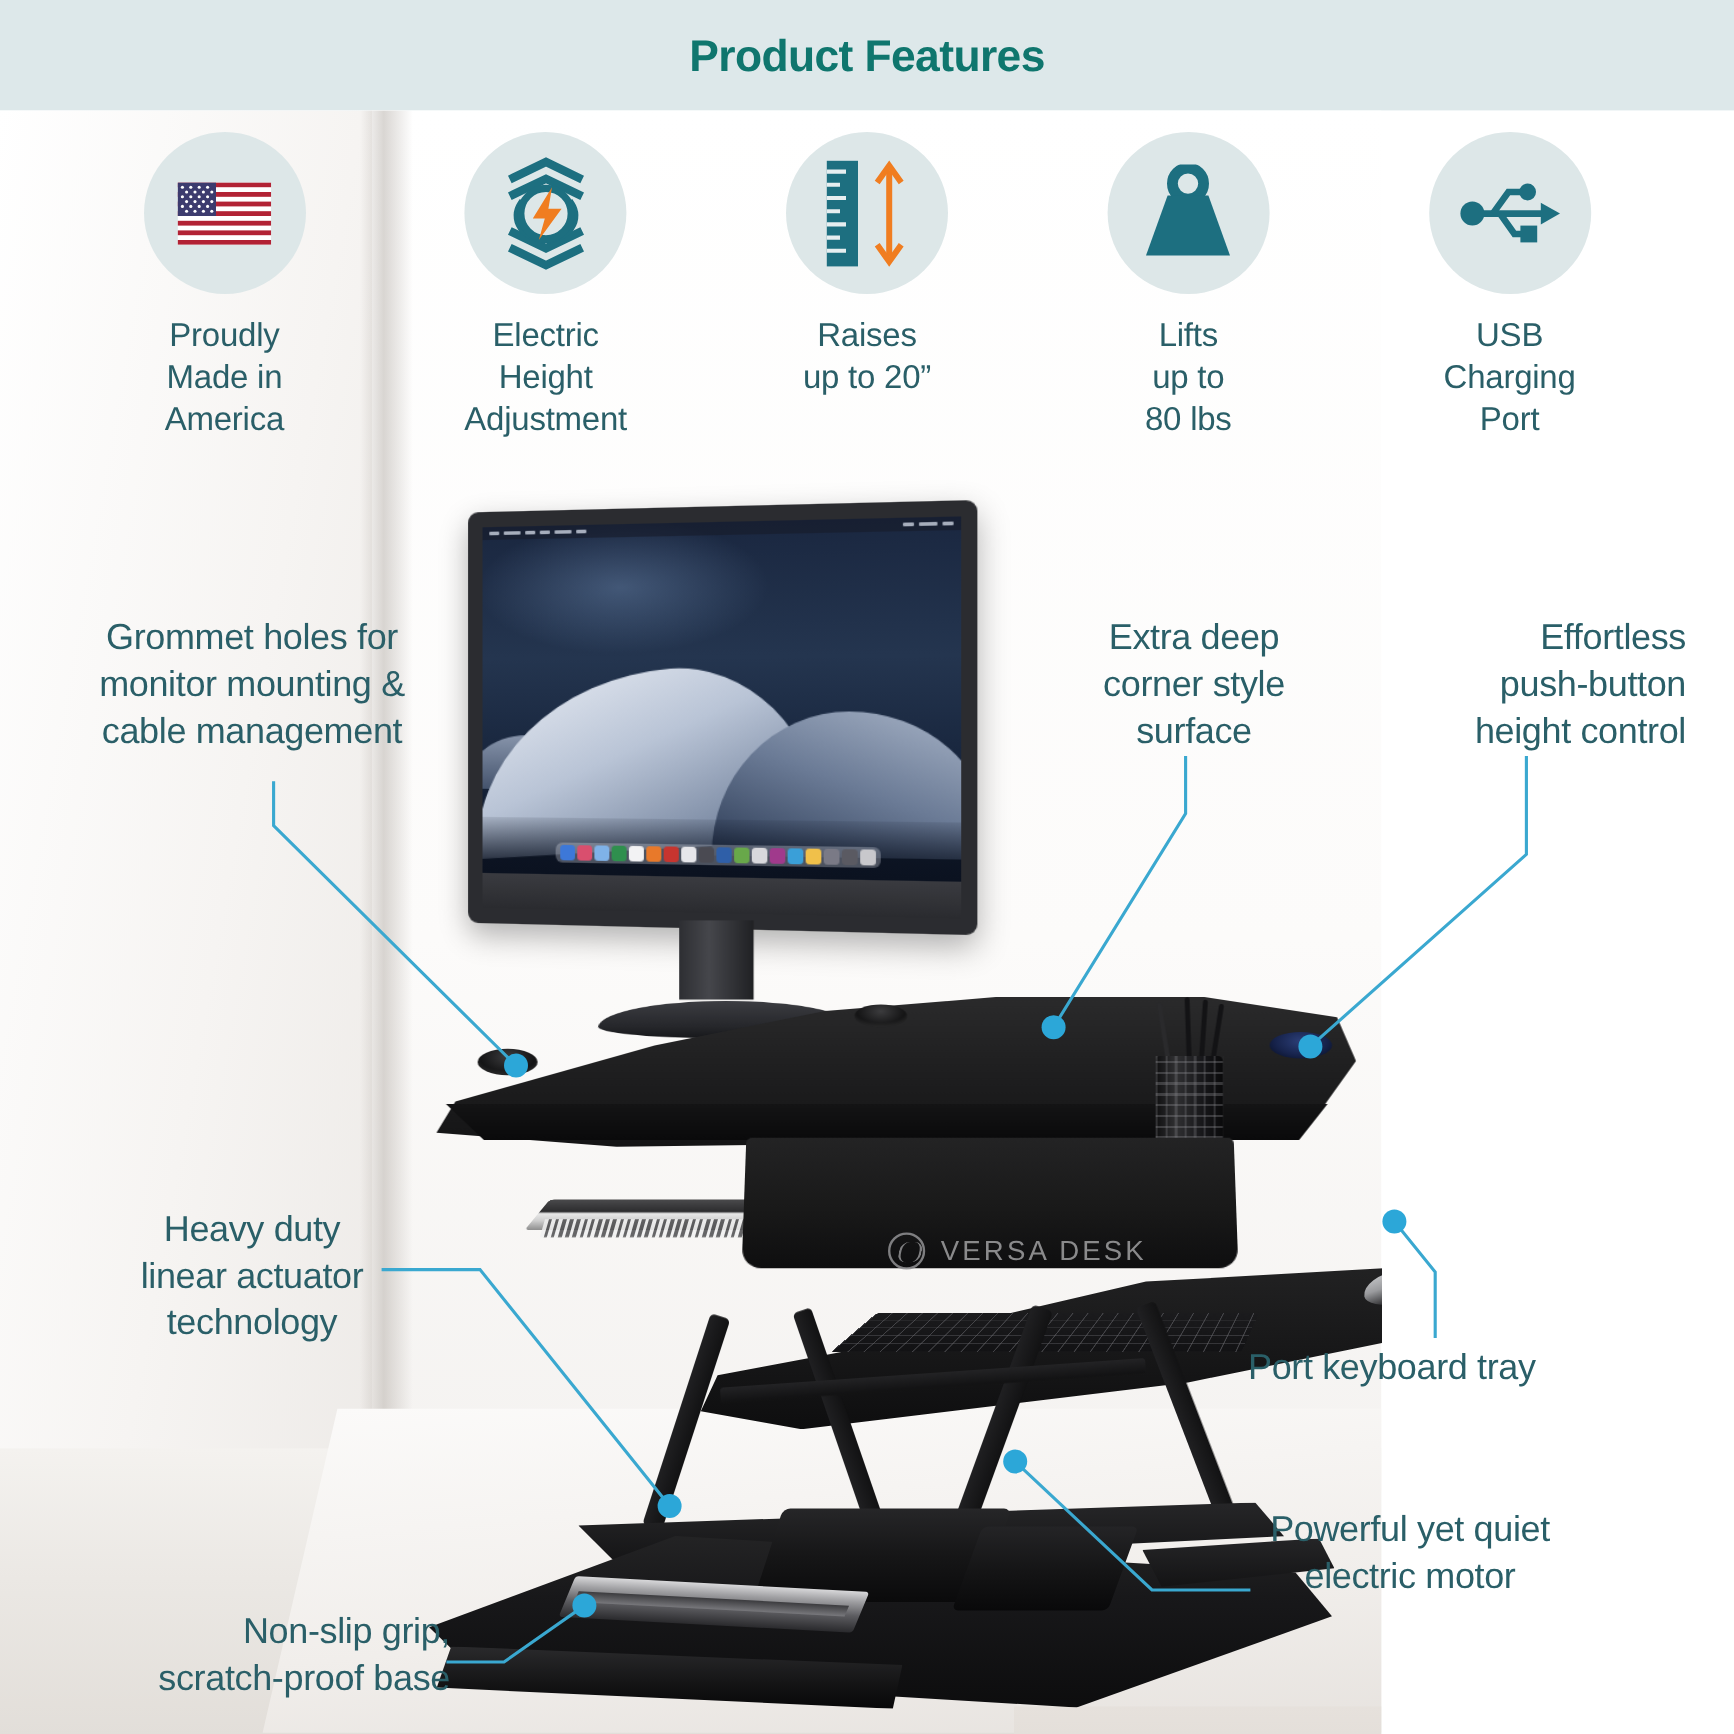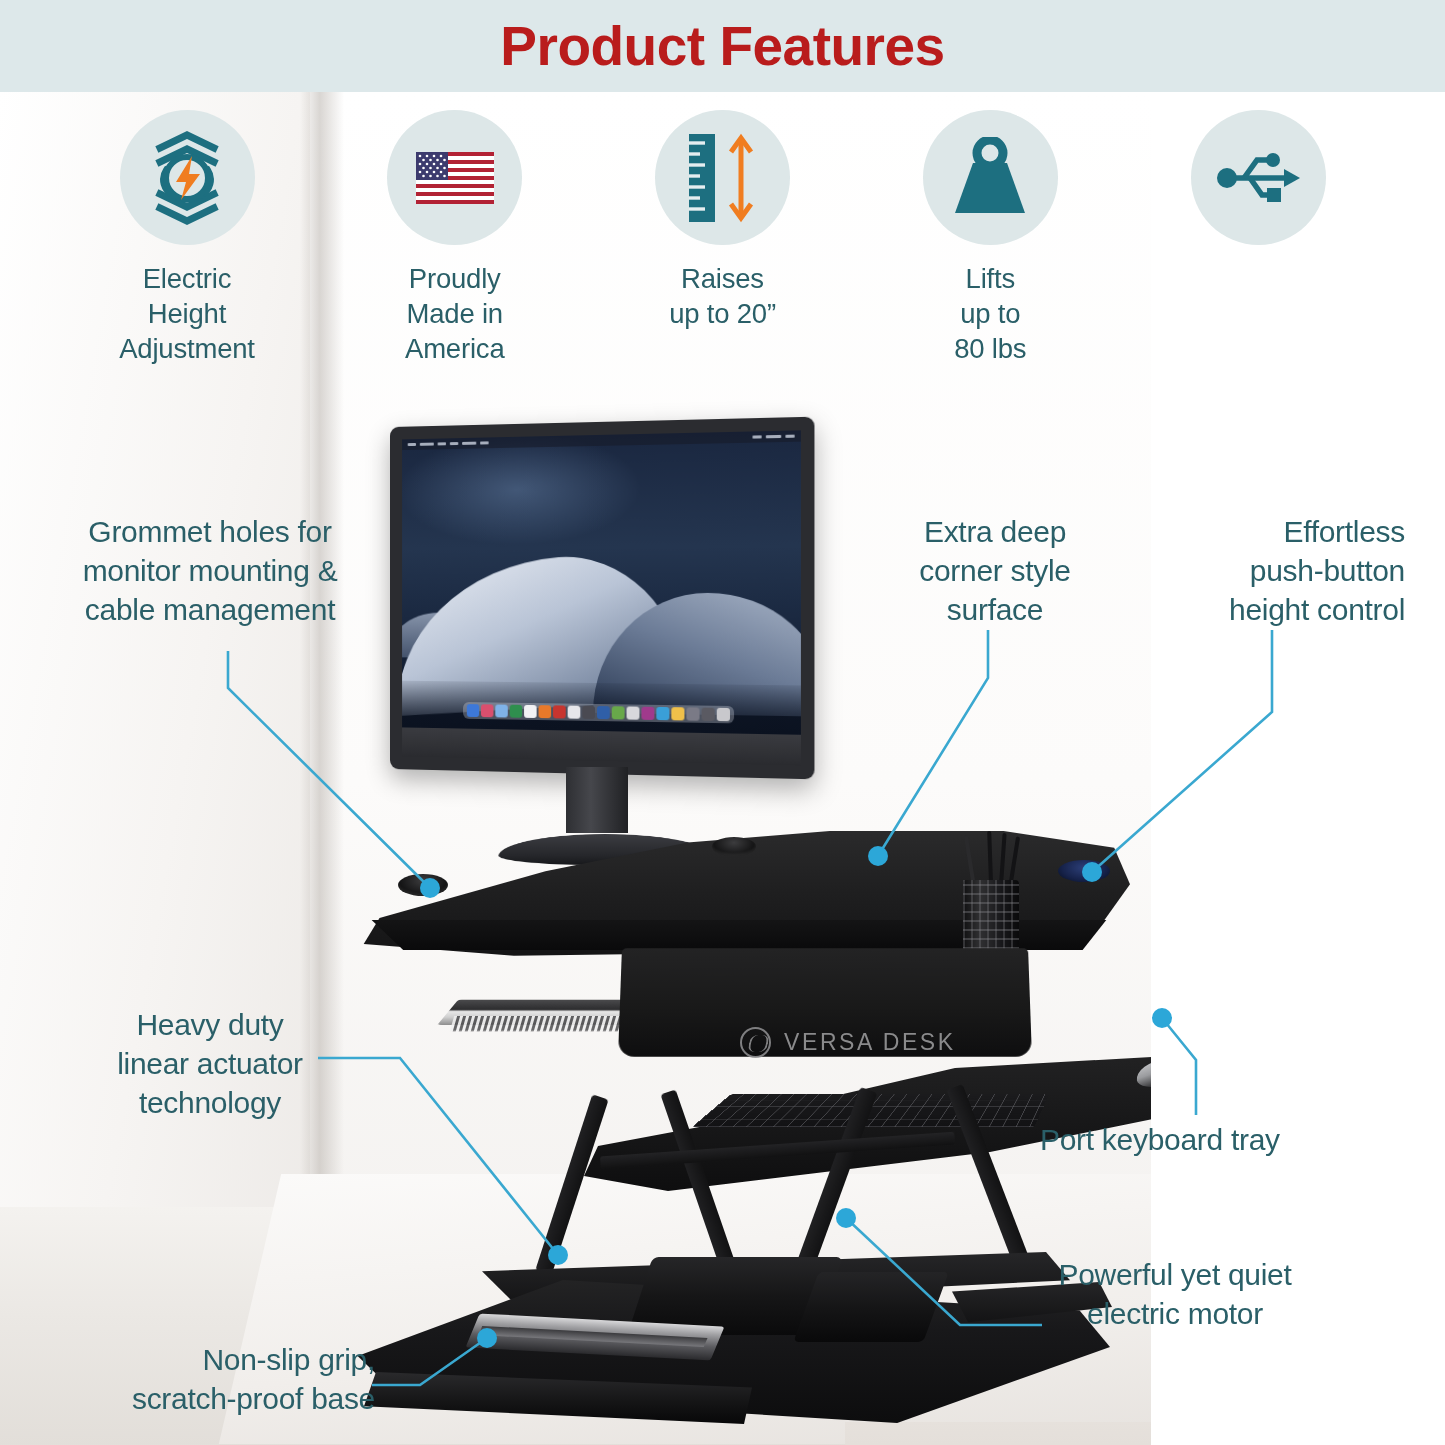--- a/index.html
+++ b/index.html
@@ -15,23 +15,23 @@
   #header-band {
     position: absolute;
     left: 0; top: 0;
     width: 1445px; height: 92px;
     background: #dde8ea;
     display: flex;
     align-items: center;
     justify-content: center;
   }
   #page-title {
-    font-size: 55px;
+    font-size: 37px;
     font-weight: bold;
-    color: #b91c1c;
+    color: #0f766e;
     letter-spacing: -0.5px;
     line-height: 1;
   }
 
   
   #feature-row {
     position: absolute;
     left: 0; top: 110px;
     width: 1445px;
     display: flex;
@@ -533,38 +533,20 @@
 
 <div class="callout-text" id="callout-grommet">Grommet holes for<br>monitor mounting &amp;<br>cable management</div>
 <div class="callout-text" id="callout-deep">Extra deep<br>corner style<br>surface</div>
 <div class="callout-text" id="callout-push">Effortless<br>push-button<br>height control</div>
 <div class="callout-text" id="callout-actuator">Heavy duty<br>linear actuator<br>technology</div>
 <div class="callout-text" id="callout-nonslip">Non-slip grip,<br>scratch-proof base</div>
 <div class="callout-text" id="callout-keyboard">Port keyboard tray</div>
 <div class="callout-text" id="callout-motor">Powerful yet quiet<br>electric motor</div>
 
 <div id="feature-row">
-
-  <div class="feature-cell">
-    <div class="feature-badge">
-      <svg width="82" height="96" viewBox="0 0 82 96">
-        <g fill="none" stroke="#1d6f80" stroke-width="7" stroke-linecap="square">
-          <polyline points="14,18 41,5 68,18"></polyline>
-          <polyline points="14,32 41,19 68,32"></polyline>
-          <polyline points="14,64 41,77 68,64"></polyline>
-          <polyline points="14,78 41,91 68,78"></polyline>
-          <path d="M20,40 A24,20 0 1 0 62,40" stroke-width="6"></path>
-          <path d="M20,56 A24,20 0 0 1 62,56" stroke-width="6" opacity="0"></path>
-        </g>
-        <circle cx="41" cy="48" r="21" fill="none" stroke="#1d6f80" stroke-width="6"></circle>
-        <polygon points="46,26 30,52 40,52 35,70 54,44 43,44" fill="#f07d20"></polygon>
-      </svg>
-    </div>
-    <div class="feature-label">Electric<br>Height<br>Adjustment</div>
-  </div>
 
   <div class="feature-cell">
     <div class="feature-badge">
       <svg width="78" height="52" viewBox="0 0 78 52">
         <rect width="78" height="52" fill="#ffffff"></rect>
         <g fill="#b22234">
           <rect y="0" width="78" height="4"></rect>
           <rect y="8" width="78" height="4"></rect>
           <rect y="16" width="78" height="4"></rect>
           <rect y="24" width="78" height="4"></rect>
@@ -599,20 +581,38 @@
             <circle cx="21.5" cy="24" r="1.3"></circle>
             <circle cx="28.5" cy="24" r="1.3"></circle>
         </g>
       </svg>
     </div>
     <div class="feature-label">Proudly<br>Made in<br>America</div>
   </div>
 
   <div class="feature-cell">
     <div class="feature-badge">
+      <svg width="82" height="96" viewBox="0 0 82 96">
+        <g fill="none" stroke="#1d6f80" stroke-width="7" stroke-linecap="square">
+          <polyline points="14,18 41,5 68,18"></polyline>
+          <polyline points="14,32 41,19 68,32"></polyline>
+          <polyline points="14,64 41,77 68,64"></polyline>
+          <polyline points="14,78 41,91 68,78"></polyline>
+          <path d="M20,40 A24,20 0 1 0 62,40" stroke-width="6"></path>
+          <path d="M20,56 A24,20 0 0 1 62,56" stroke-width="6" opacity="0"></path>
+        </g>
+        <circle cx="41" cy="48" r="21" fill="none" stroke="#1d6f80" stroke-width="6"></circle>
+        <polygon points="46,26 30,52 40,52 35,70 54,44 43,44" fill="#f07d20"></polygon>
+      </svg>
+    </div>
+    <div class="feature-label">Electric<br>Height<br>Adjustment</div>
+  </div>
+
+  <div class="feature-cell">
+    <div class="feature-badge">
       <svg width="88" height="96" viewBox="0 0 88 96">
         <rect x="10" y="4" width="26" height="88" fill="#1d6f80"></rect>
         <g stroke="#e6eef0" stroke-width="3.4">
           <line x1="10" y1="13" x2="26" y2="13"></line>
           <line x1="10" y1="24" x2="21" y2="24"></line>
           <line x1="10" y1="35" x2="26" y2="35"></line>
           <line x1="10" y1="46" x2="21" y2="46"></line>
           <line x1="10" y1="57" x2="26" y2="57"></line>
           <line x1="10" y1="68" x2="21" y2="68"></line>
           <line x1="10" y1="79" x2="26" y2="79"></line>
@@ -644,15 +644,16 @@
           <line x1="18" y1="31" x2="78" y2="31"></line>
           <polyline points="34,31 47,13 62,13"></polyline>
           <polyline points="40,31 52,48 66,48"></polyline>
         </g>
         <circle cx="17" cy="31" r="10" fill="#1d6f80"></circle>
         <circle cx="63" cy="13" r="7" fill="#1d6f80"></circle>
         <rect x="57" y="41" width="14" height="14" fill="#1d6f80"></rect>
         <polygon points="74,22 90,31 74,40" fill="#1d6f80"></polygon>
       </svg>
     </div>
+    <div class="feature-label">USB<br>Charging<br>Port</div>
   </div>
 
 </div>
 
 </body></html>

